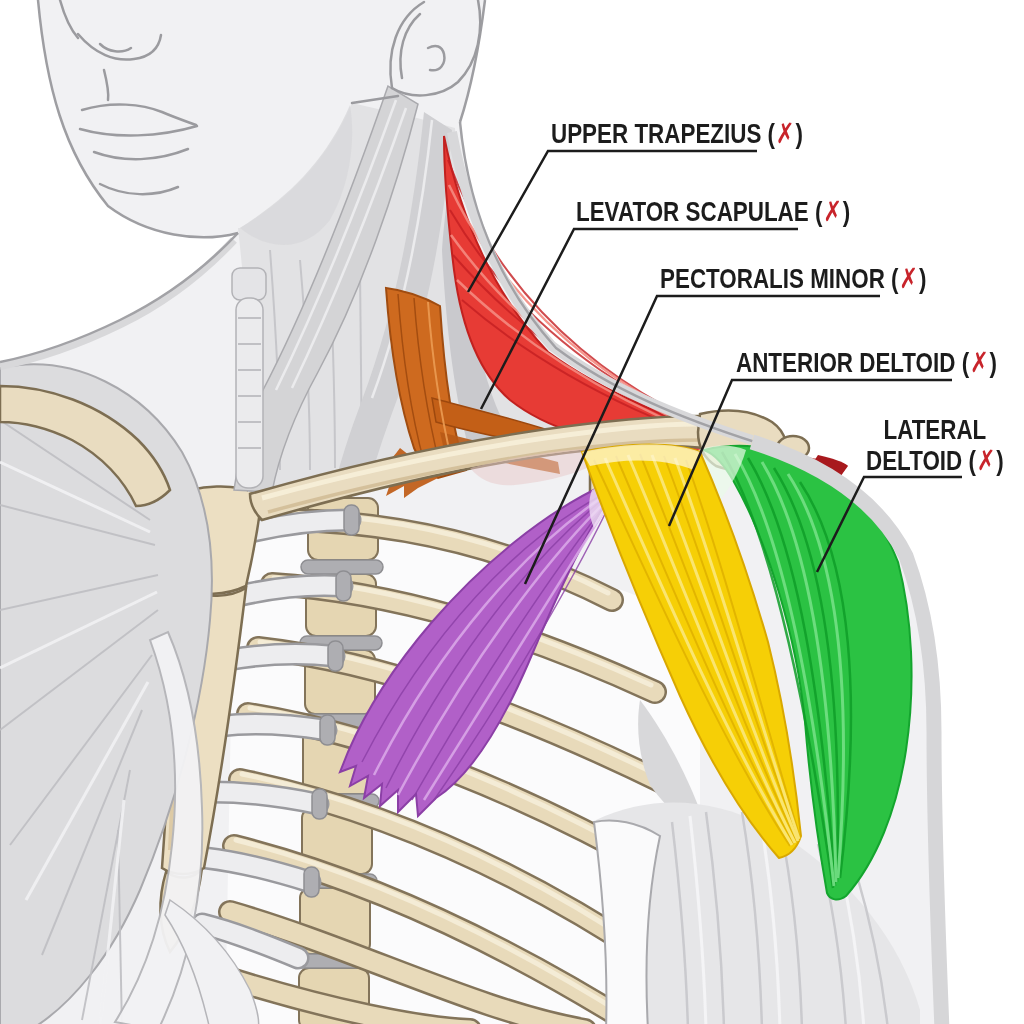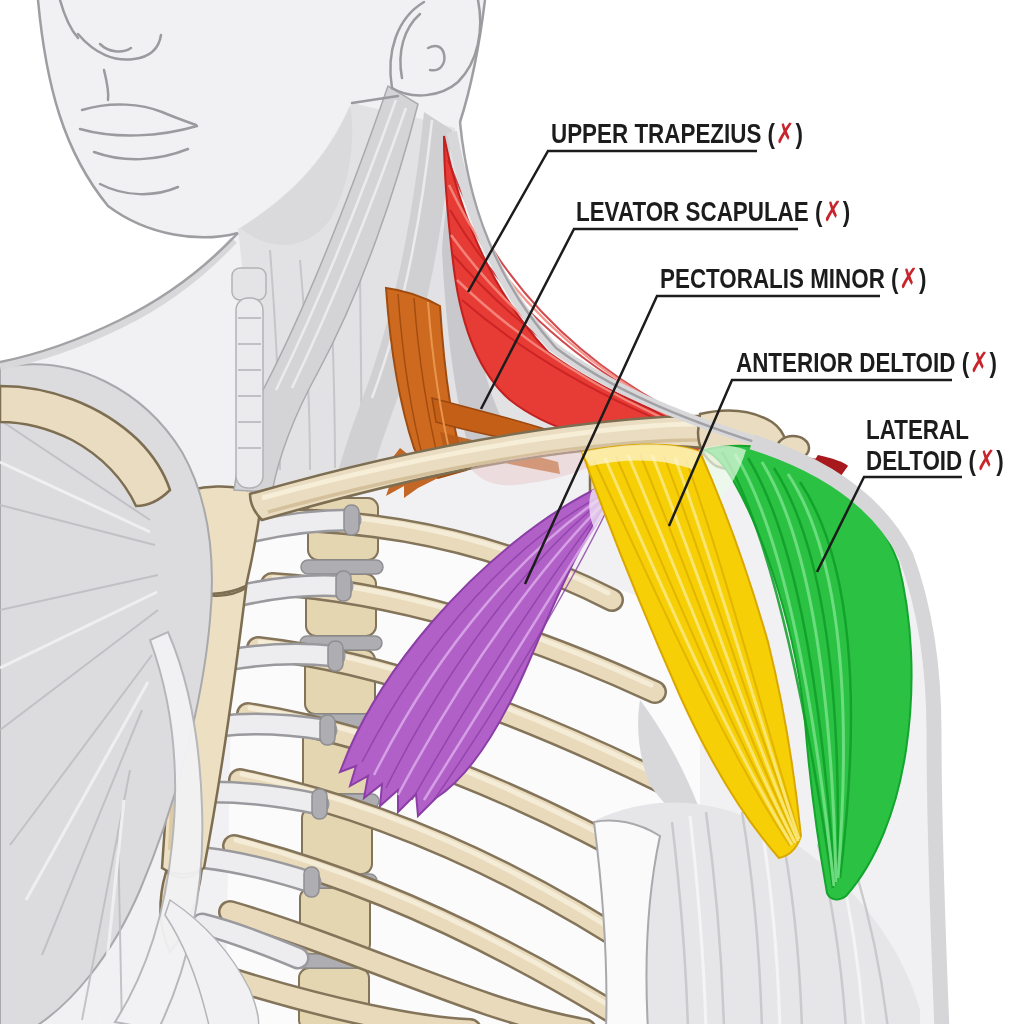--- a/index.html
+++ b/index.html
@@ -1,17 +1,17 @@
 <!DOCTYPE html>
 <html><head>
 <meta charset="utf-8">
 <style>
   html,body{margin:0;padding:0;background:#ffffff;}
   #stage{position:relative;width:1024px;height:1024px;overflow:hidden;background:#ffffff;
-         font-family:"Liberation Sans",sans-serif;}
+         font-family:"Liberation Sans",sans-serif;text-align:center;}
   #art{position:absolute;left:0;top:0;}
   .label{position:absolute;white-space:nowrap;font-weight:bold;font-size:28px;line-height:31px;
          color:#1c1c1c;letter-spacing:0px;transform:scaleX(0.8);transform-origin:top left;}
   .label .xmark{color:#c8242b;font-family:"DejaVu Sans",sans-serif;font-weight:bold;padding:0 1px;}
 </style>
 </head>
 <body>
 
 <div id="stage">
 

